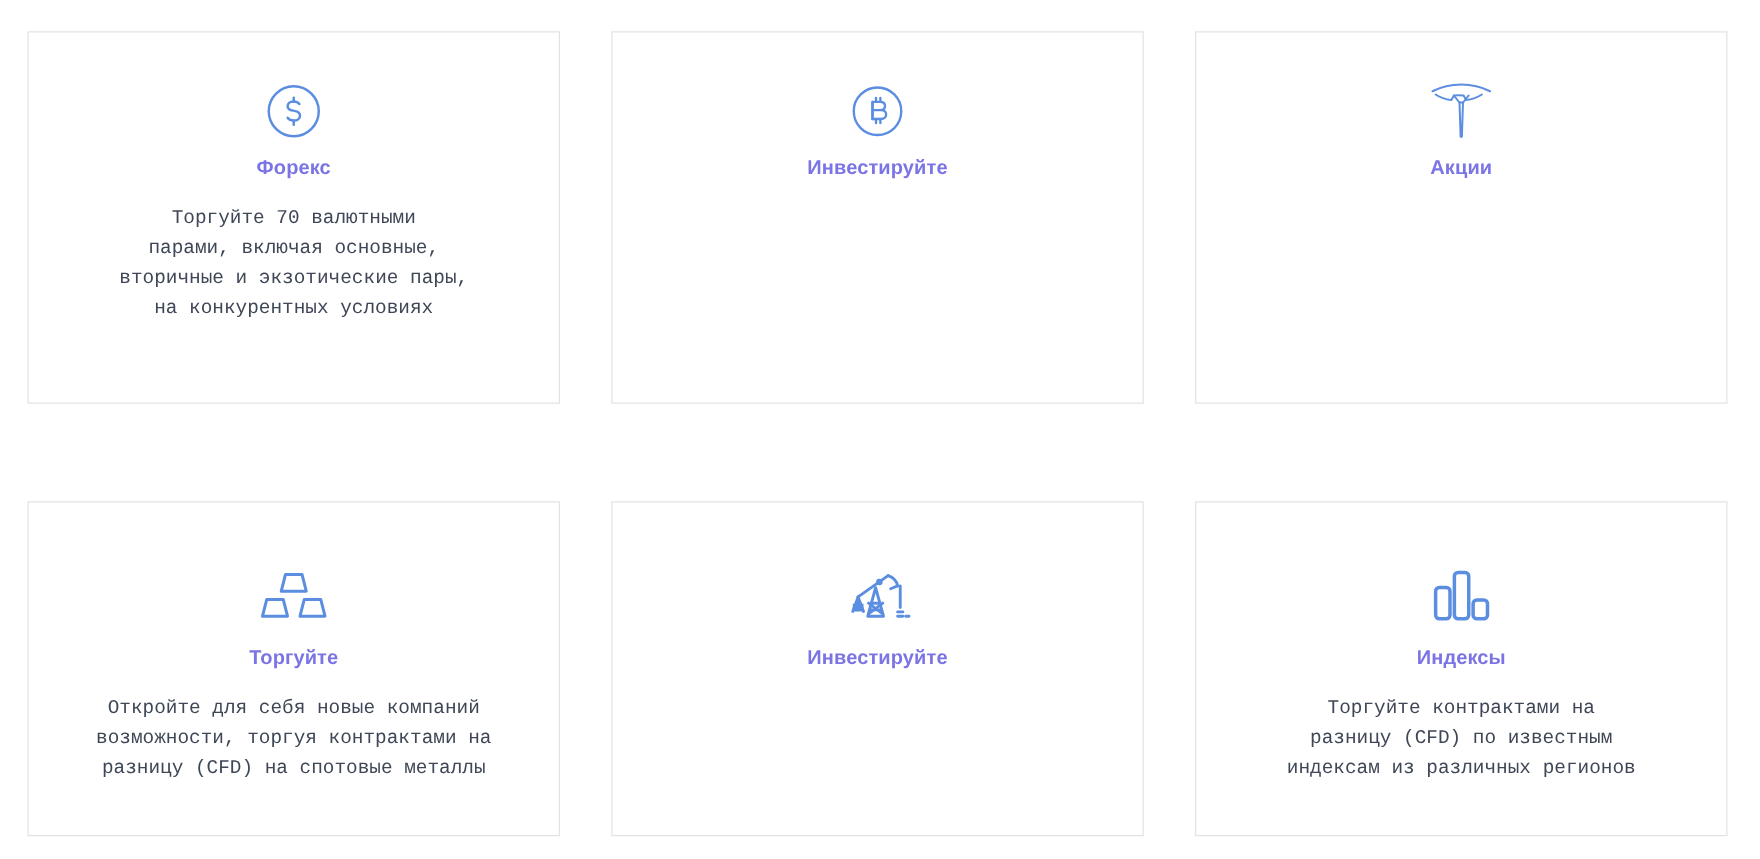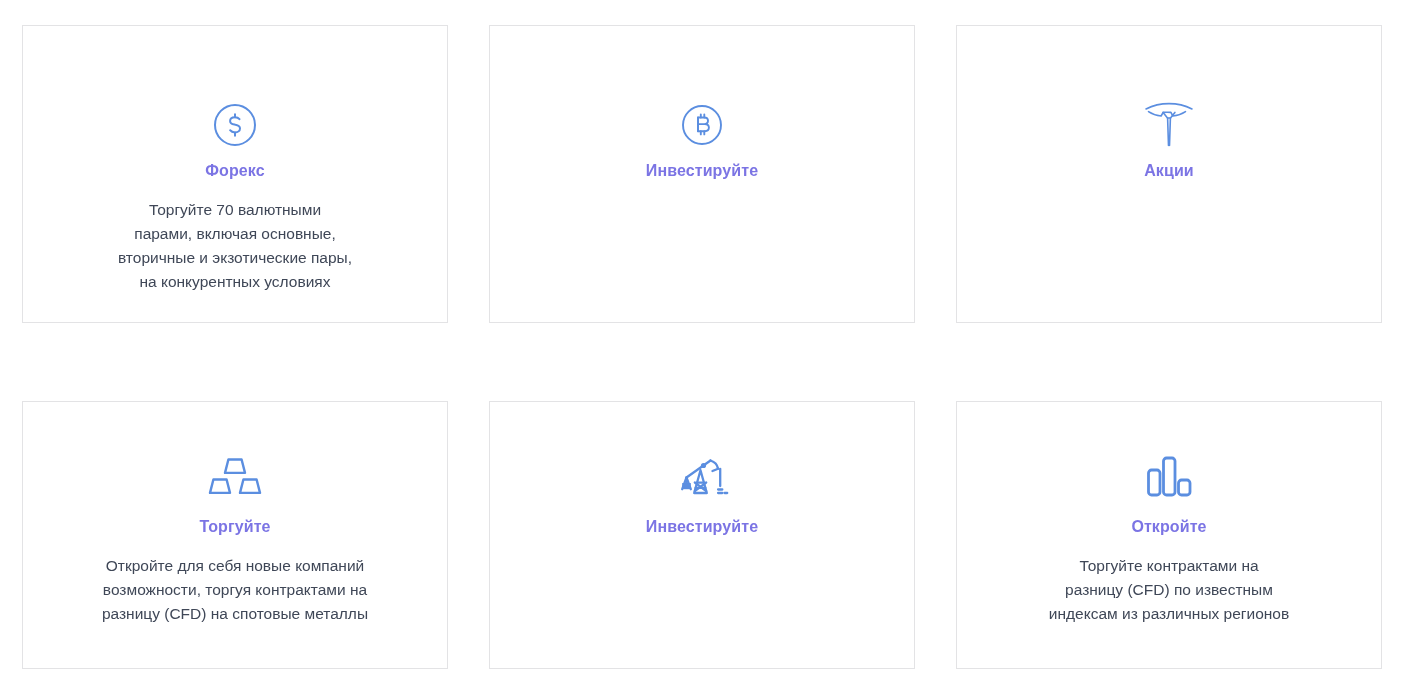--- a/index.html
+++ b/index.html
@@ -27,21 +27,21 @@
     row-gap: 78px;
   }
 
   .market-card {
     box-sizing: border-box;
     border: 1px solid #e3e3e5;
     background: #ffffff;
     display: flex;
     flex-direction: column;
     align-items: center;
-    padding-top: 68px;
+    padding-top: 32px;
   }
 
   .card-icon {
     height: 62px;
     display: flex;
     align-items: center;
     justify-content: center;
     margin-bottom: 6px;
   }
   .card-icon svg { display: block; }
@@ -56,20 +56,21 @@
   }
 
   .card-text {
     font-size: 15.5px;
     line-height: 24px;
     color: #3f4757;
     text-align: center;
     max-width: 370px;
     white-space: pre-line;
     padding: 0 18px;
+    font-family: Liberation Mono, monospace;
   }
 
   
   .row2 { padding-top: 44px; }
   .row2 .card-icon { margin-bottom: 10px; }
 </style>
 </head>
 <body>
 
 <div class="markets-grid">
@@ -154,19 +155,19 @@
   </div>
 
   <div class="market-card row2">
     <div class="card-icon">
       <svg width="54" height="48" viewBox="0 0 54 48" fill="none" stroke="#5b8ee0" stroke-width="2.8">
         <rect x="6.5" y="17" width="11.5" height="25" rx="3"></rect>
         <rect x="21.5" y="5" width="11.5" height="37" rx="3"></rect>
         <rect x="36.5" y="27" width="11.5" height="15" rx="3"></rect>
       </svg>
     </div>
-    <div class="card-title">Откройте</div>
+    <div class="card-title">Индексы</div>
     <div class="card-text">Торгуйте контрактами на
 разницу (CFD) по известным
 индексам из различных регионов</div>
   </div>
 
 </div>
 
 </body></html>

